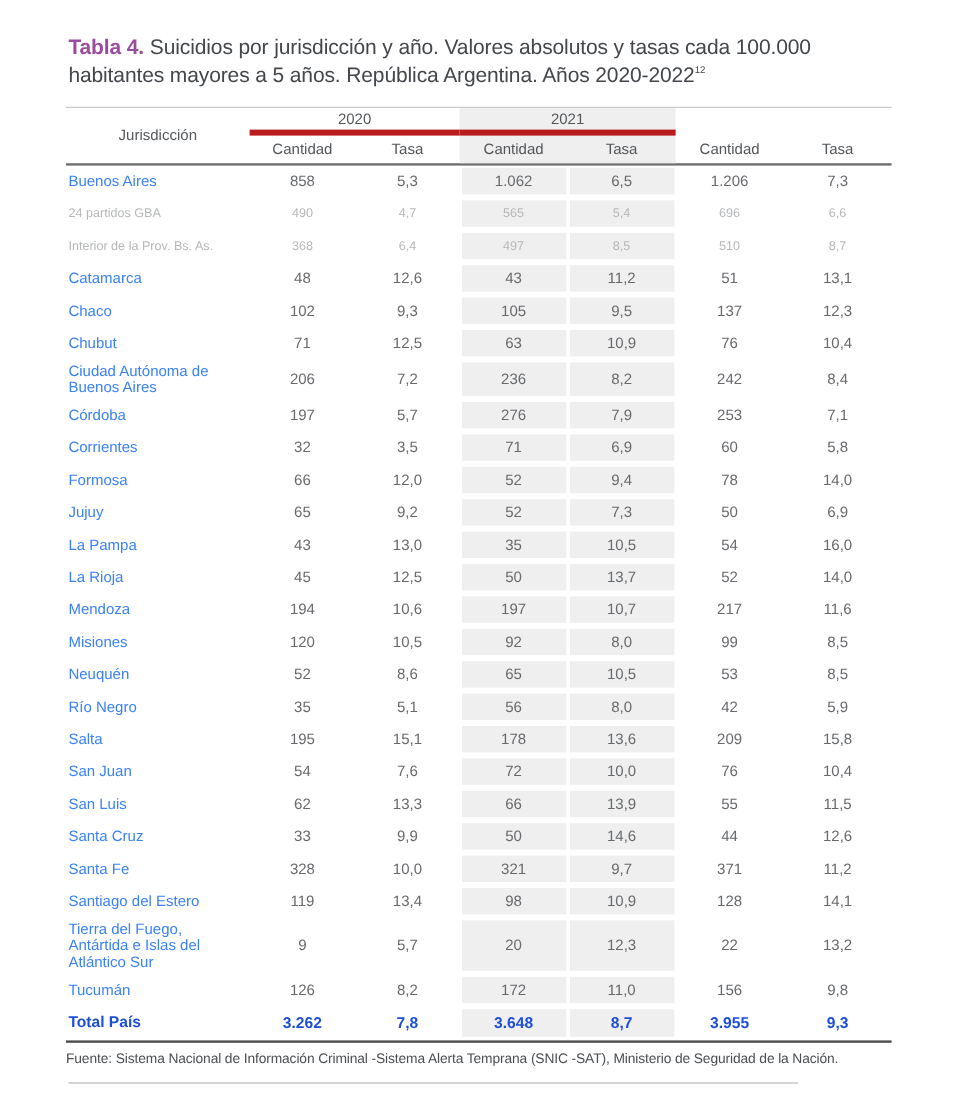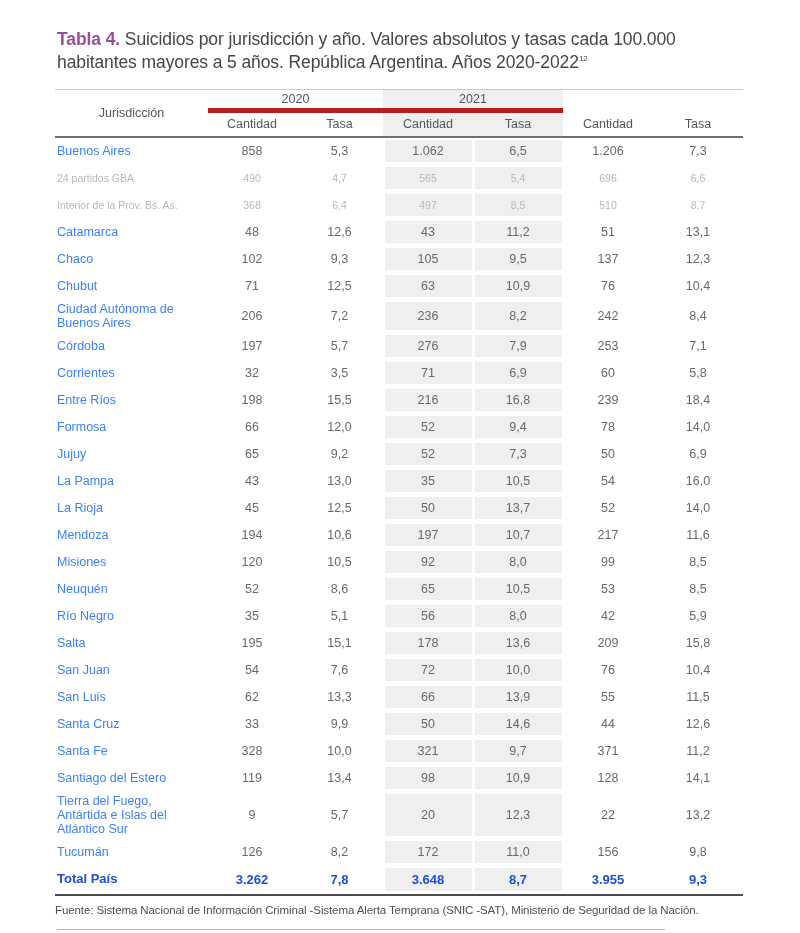--- a/index.html
+++ b/index.html
@@ -235,29 +235,20 @@
         <div class="trow grid-cols row-normal">
     <div class="cell jur">Corrientes</div>
     <div class="cell num">32</div>
     <div class="cell num">3,5</div>
     <div class="cell num hl">71</div>
     <div class="cell num hl">6,9</div>
     <div class="cell num">60</div>
     <div class="cell num">5,8</div>
   </div>
         <div class="trow grid-cols row-normal">
-    <div class="cell jur">Entre Ríos</div>
-    <div class="cell num">198</div>
-    <div class="cell num">15,5</div>
-    <div class="cell num hl">216</div>
-    <div class="cell num hl">16,8</div>
-    <div class="cell num">239</div>
-    <div class="cell num">18,4</div>
-  </div>
-        <div class="trow grid-cols row-normal">
     <div class="cell jur">Formosa</div>
     <div class="cell num">66</div>
     <div class="cell num">12,0</div>
     <div class="cell num hl">52</div>
     <div class="cell num hl">9,4</div>
     <div class="cell num">78</div>
     <div class="cell num">14,0</div>
   </div>
         <div class="trow grid-cols row-normal">
     <div class="cell jur">Jujuy</div>

